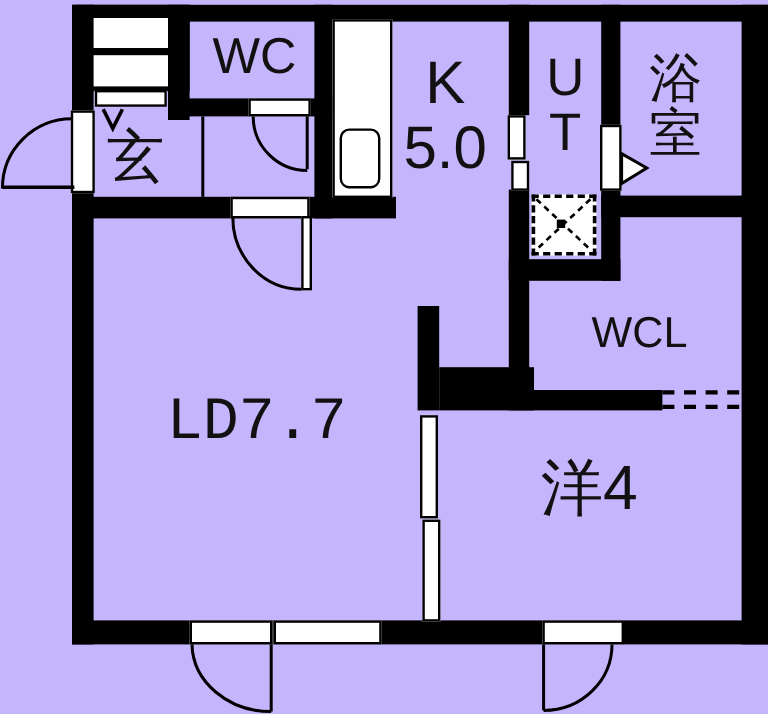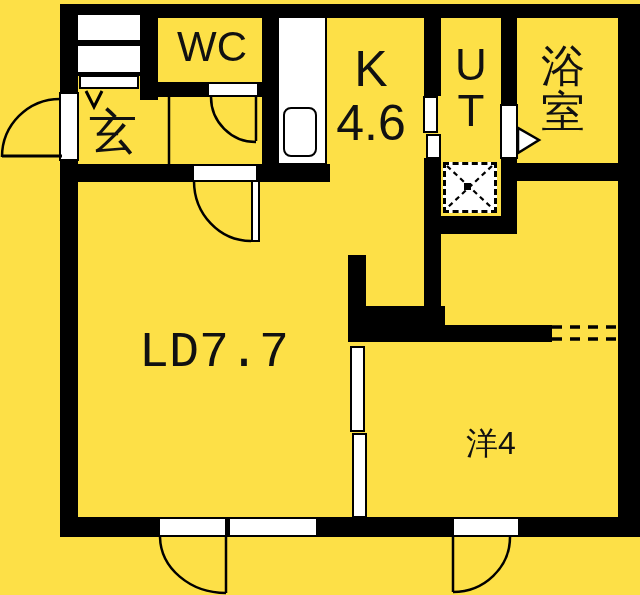--- a/index.html
+++ b/index.html
@@ -1,17 +1,17 @@
 <!DOCTYPE html>
 <html><head>
 <meta charset="utf-8">
 <style>
   html,body{margin:0;padding:0;background:#ffffff;}
   .plan{
-    position:relative;width:640px;height:595px;background:#fde047;overflow:hidden;
+    position:relative;width:640px;height:595px;background:#c4b5fd;overflow:hidden;
     font-family:"Liberation Sans", sans-serif;
   }
   .wall{position:absolute;background:#000000;}
   .gap{position:absolute;background:#ffffff;border:2px solid #000000;box-sizing:border-box;}
   .shelf{position:absolute;background:#ffffff;}
   .label{
     position:absolute;color:#111111;text-align:center;
     font-family:"Liberation Sans", sans-serif;
   }
   .label span{display:block;}
@@ -95,31 +95,32 @@
     <path d="M 552,327 L 618,327" fill="none" stroke="#000" stroke-width="3.5" stroke-dasharray="10,8"></path>
     <path d="M 552,339 L 618,339" fill="none" stroke="#000" stroke-width="3.5" stroke-dasharray="10,8"></path>
   </svg>
 
   <div class="label" style="left:152px;top:25px;width:120px;font-size:42px;line-height:44px;">WC</div>
 
   <div class="label" style="left:63px;top:107px;width:100px;font-size:48px;line-height:50px;">玄</div>
 
   <div class="label" style="left:311px;top:42px;width:120px;font-size:50px;line-height:54px;">
     <span>K</span>
-    <span>4.6</span>
+    <span>5.0</span>
   </div>
 
   <div class="label" style="left:431px;top:42px;width:80px;font-size:44px;line-height:46px;">
     <span>U</span>
     <span>T</span>
   </div>
 
   <div class="label" style="left:523px;top:43px;width:80px;font-size:44px;line-height:46px;">
     <span>浴</span>
     <span>室</span>
   </div>
 
+  <div class="label" style="left:473px;top:258px;width:120px;font-size:36px;line-height:38px;">WCL</div>
 
   <div class="label" style="left:94px;top:327px;width:240px;font-size:50px;line-height:52px;font-family:Liberation Mono, monospace;">LD7.7</div>
 
-  <div class="label" style="left:411px;top:418px;width:160px;font-size:32px;line-height:50px;">洋4</div>
+  <div class="label" style="left:411px;top:382px;width:160px;font-size:52px;line-height:50px;">洋4</div>
 
 </div>
 
 </body></html>

